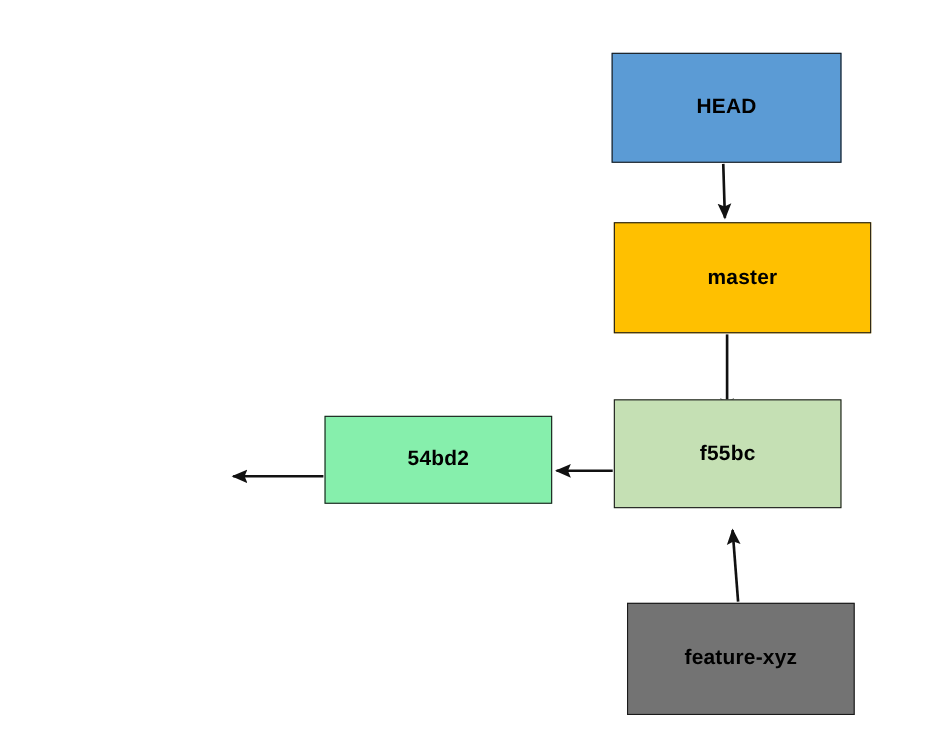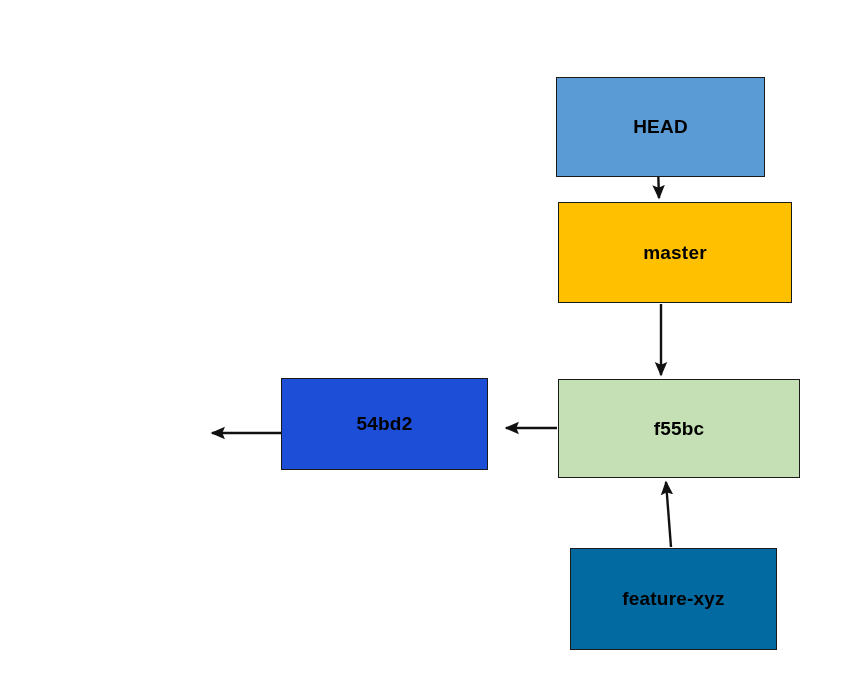--- a/index.html
+++ b/index.html
@@ -58,34 +58,34 @@
 
     <line class="edge-line" x1="661" y1="304" x2="661" y2="375" marker-end="url(#arrowhead)"></line>
 
     <line class="edge-line" x1="557" y1="428" x2="506" y2="428" marker-end="url(#arrowhead)"></line>
 
     <line class="edge-line" x1="294" y1="433" x2="212" y2="433" marker-end="url(#arrowhead)"></line>
 
     <line class="edge-line" x1="671" y1="547" x2="666" y2="482" marker-end="url(#arrowhead)"></line>
   </svg>
 
-  <div class="node" style="left: 556px; top: 48px; width: 209px; height: 100px; background: rgb(91, 155, 213); margin-top: 29px;">
+  <div class="node" style="left: 556px; top: 48px; width: 209px; height: 100px; background: rgb(91, 155, 213);">
     <span>HEAD</span>
   </div>
 
   <div class="node" style="left: 558px; top: 202px; width: 234px; height: 101px; background: rgb(255, 192, 0);">
     <span>master</span>
   </div>
 
-  <div class="node" style="left: 558px; top: 379px; width: 242px; height: 99px; background: rgb(197, 224, 180);">
+  <div class="node" style="left: 558px; top: 363px; width: 207px; height: 99px; background: rgb(197, 224, 180);">
     <span>f55bc</span>
   </div>
 
-  <div class="node" style="left: 281px; top: 378px; width: 207px; height: 92px; background: #1d4ed8;">
+  <div class="node" style="left: 295px; top: 378px; width: 207px; height: 80px; background: #86efac;">
     <span>54bd2</span>
   </div>
 
 
-  <div class="node" style="left: 570px; top: 548px; width: 207px; height: 102px; background: #0369a1;">
+  <div class="node" style="left: 570px; top: 548px; width: 207px; height: 102px; background: #737373;">
     <span>feature-xyz</span>
   </div>
 
 </div>
 
 </body></html>

